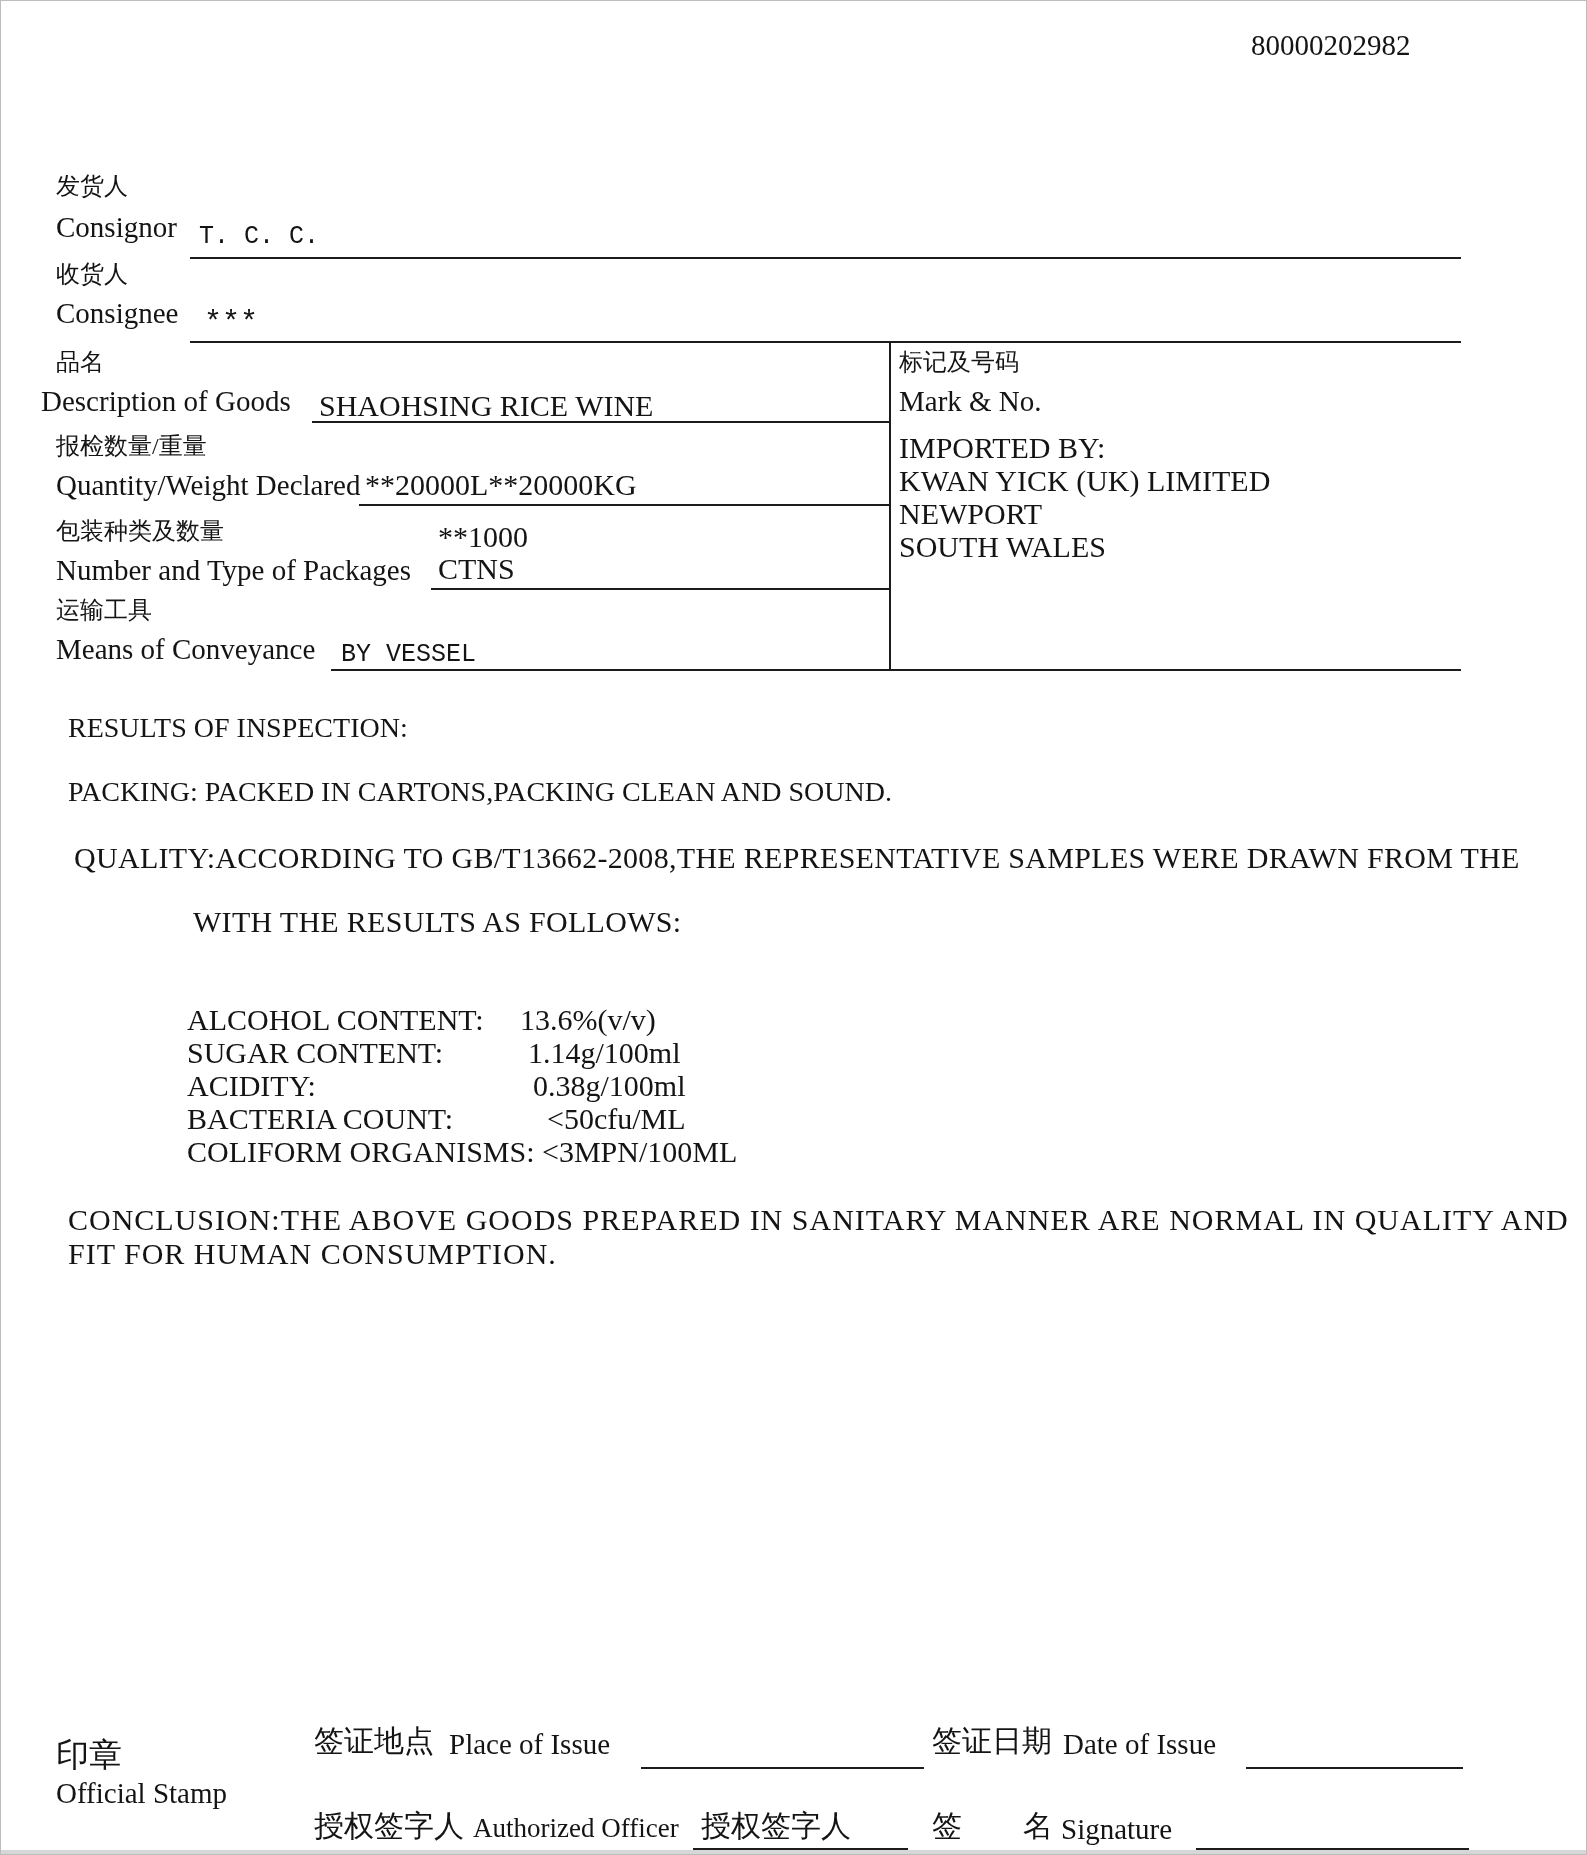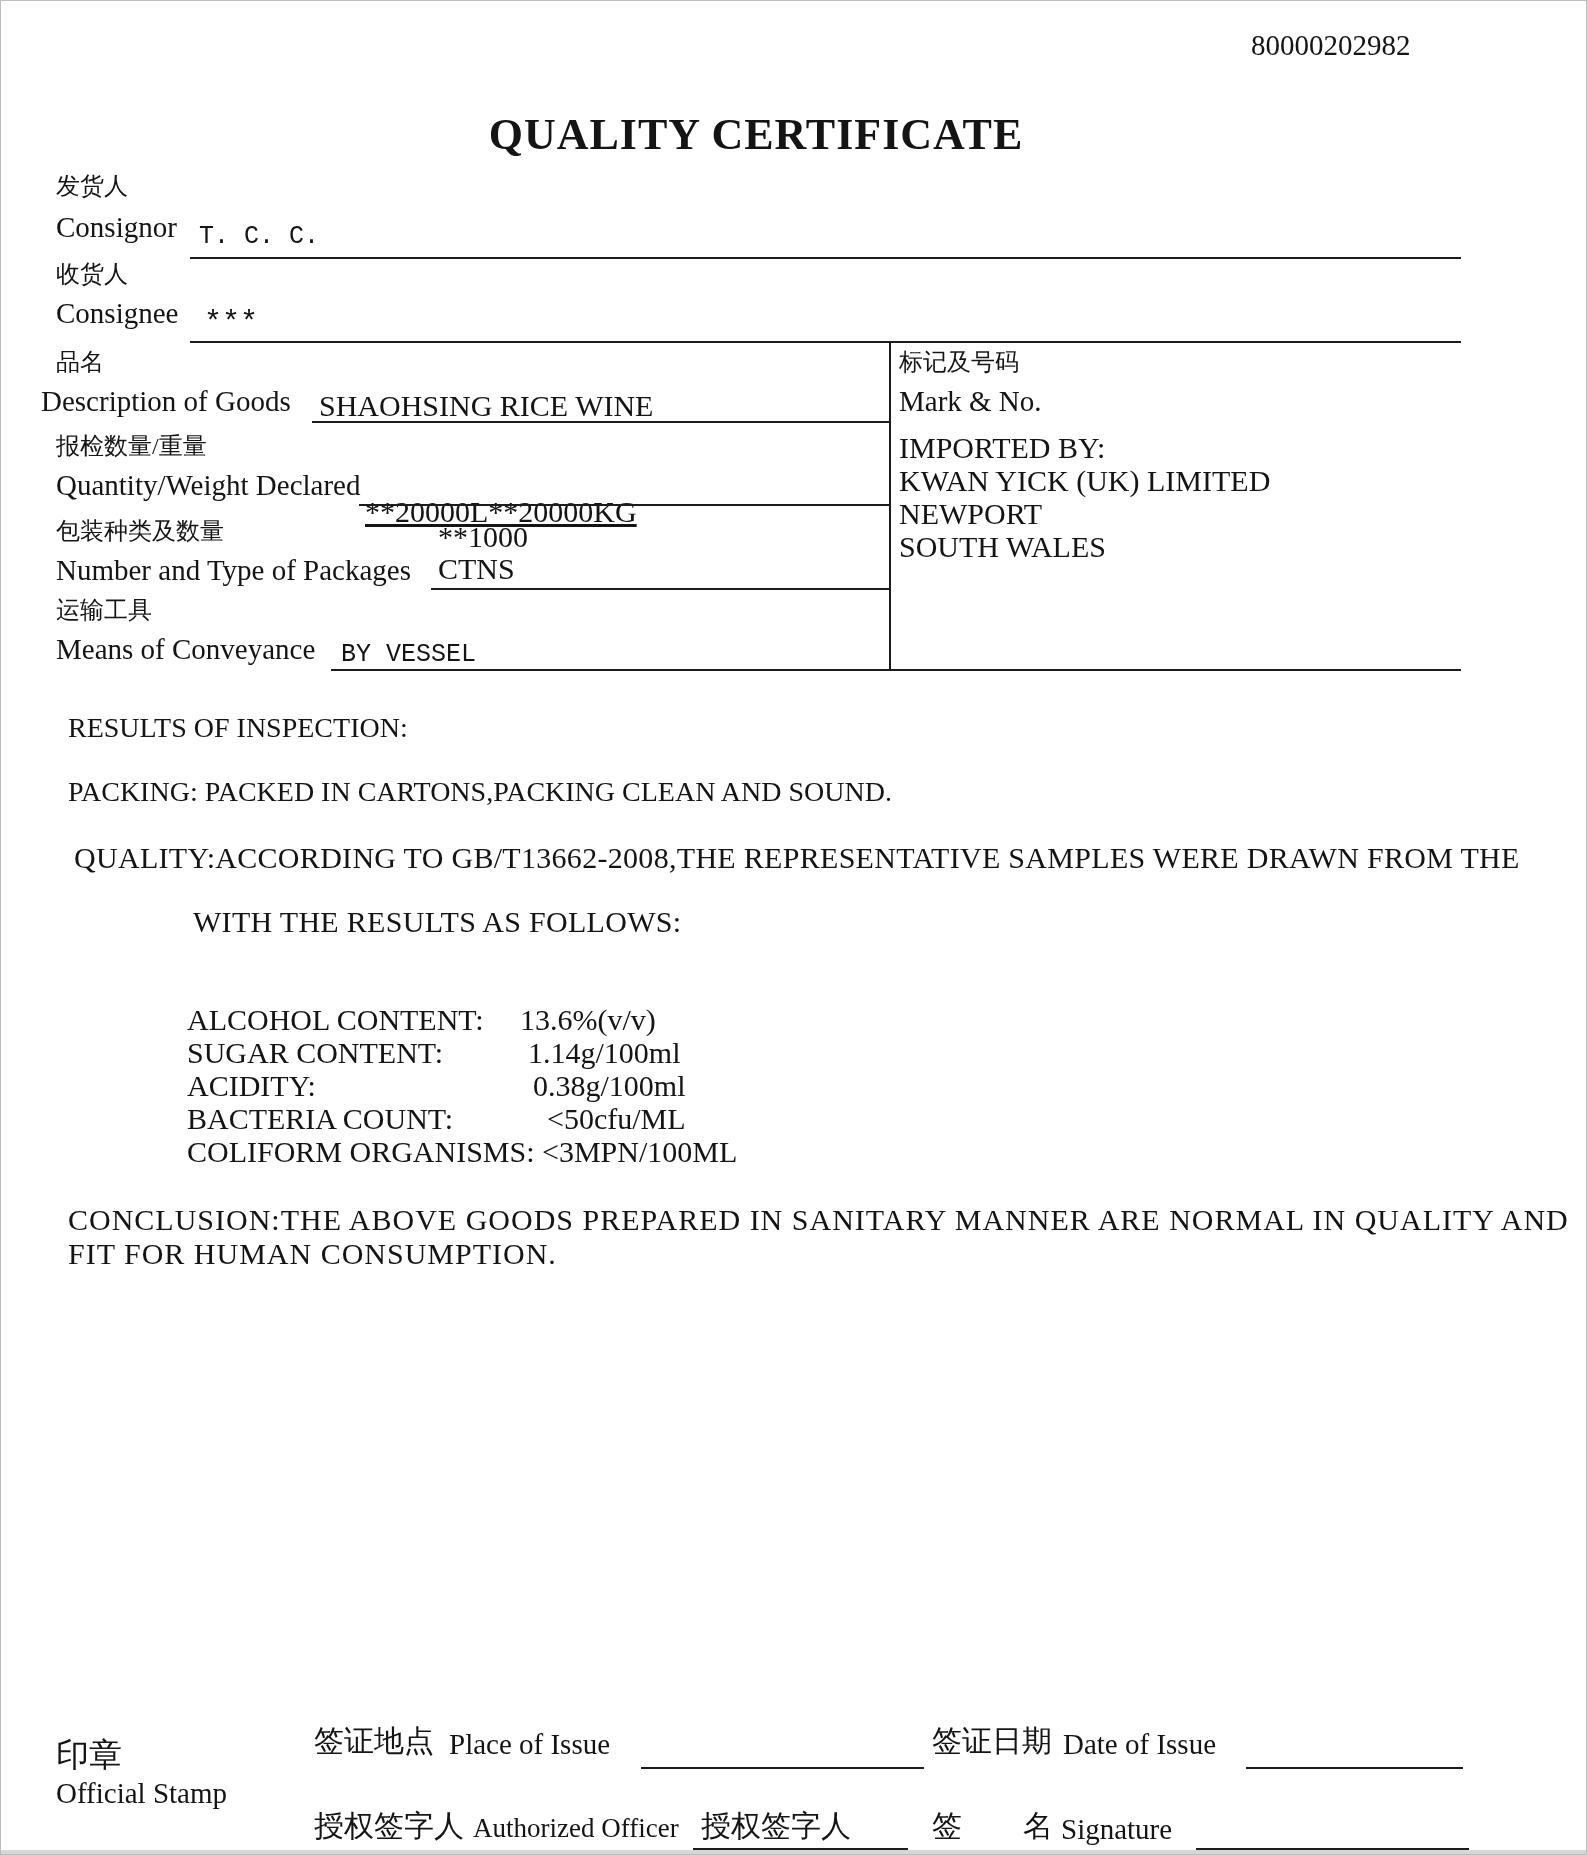--- a/index.html
+++ b/index.html
@@ -26,40 +26,39 @@
   .hline{position:absolute;height:2px;background:#1c1c1c;}
   .vline{position:absolute;width:2px;background:#1c1c1c;}
   .edge-strip{position:absolute;left:0;right:0;bottom:0;height:4px;background:#d7d7d7;}
 </style>
 </head>
 <body>
 
 <div class="page">
 
   <div class="abs docnum" style="left:1250px;top:28px;">80000202982</div>
-  <div class="abs title" style="left:0px;top:108px;width:1510px;text-align:center;">QUALITY CERTIFICATE</div>
 
   <div class="abs zh" style="left:55px;top:172px;">发货人</div>
   <div class="abs serif" style="left:55px;top:210px;">Consignor</div>
   <div class="abs mono" style="left:198px;top:222px;">T. C. C.</div>
   <div class="hline" style="left:189px;top:256px;width:1271px;"></div>
 
   <div class="abs zh" style="left:55px;top:260px;">收货人</div>
   <div class="abs serif" style="left:55px;top:296px;">Consignee</div>
   <div class="abs mono" style="left:203px;top:306px;font-size:30px;">***</div>
   <div class="hline" style="left:189px;top:340px;width:1271px;"></div>
 
   <div class="abs zh" style="left:55px;top:348px;">品名</div>
   <div class="abs serif" style="left:40px;top:384px;">Description of Goods</div>
   <div class="abs val" style="left:318px;top:388px;">SHAOHSING RICE WINE</div>
   <div class="hline" style="left:311px;top:420px;width:577px;"></div>
 
   <div class="abs zh" style="left:55px;top:432px;">报检数量/重量</div>
   <div class="abs serif" style="left:55px;top:468px;">Quantity/Weight Declared</div>
-  <div class="abs val" style="left:364px;top:494px;text-decoration:underline;">**20000L**20000KG</div>
+  <div class="abs val" style="left:364px;top:467px;">**20000L**20000KG</div>
   <div class="hline" style="left:358px;top:503px;width:530px;"></div>
 
   <div class="abs zh" style="left:55px;top:517px;">包装种类及数量</div>
   <div class="abs val" style="left:437px;top:519px;">**1000</div>
   <div class="abs serif" style="left:55px;top:553px;">Number and Type of Packages</div>
   <div class="abs val" style="left:437px;top:551px;">CTNS</div>
   <div class="hline" style="left:430px;top:587px;width:458px;"></div>
 
   <div class="abs zh" style="left:55px;top:596px;">运输工具</div>
   <div class="abs serif" style="left:55px;top:632px;">Means of Conveyance</div>

